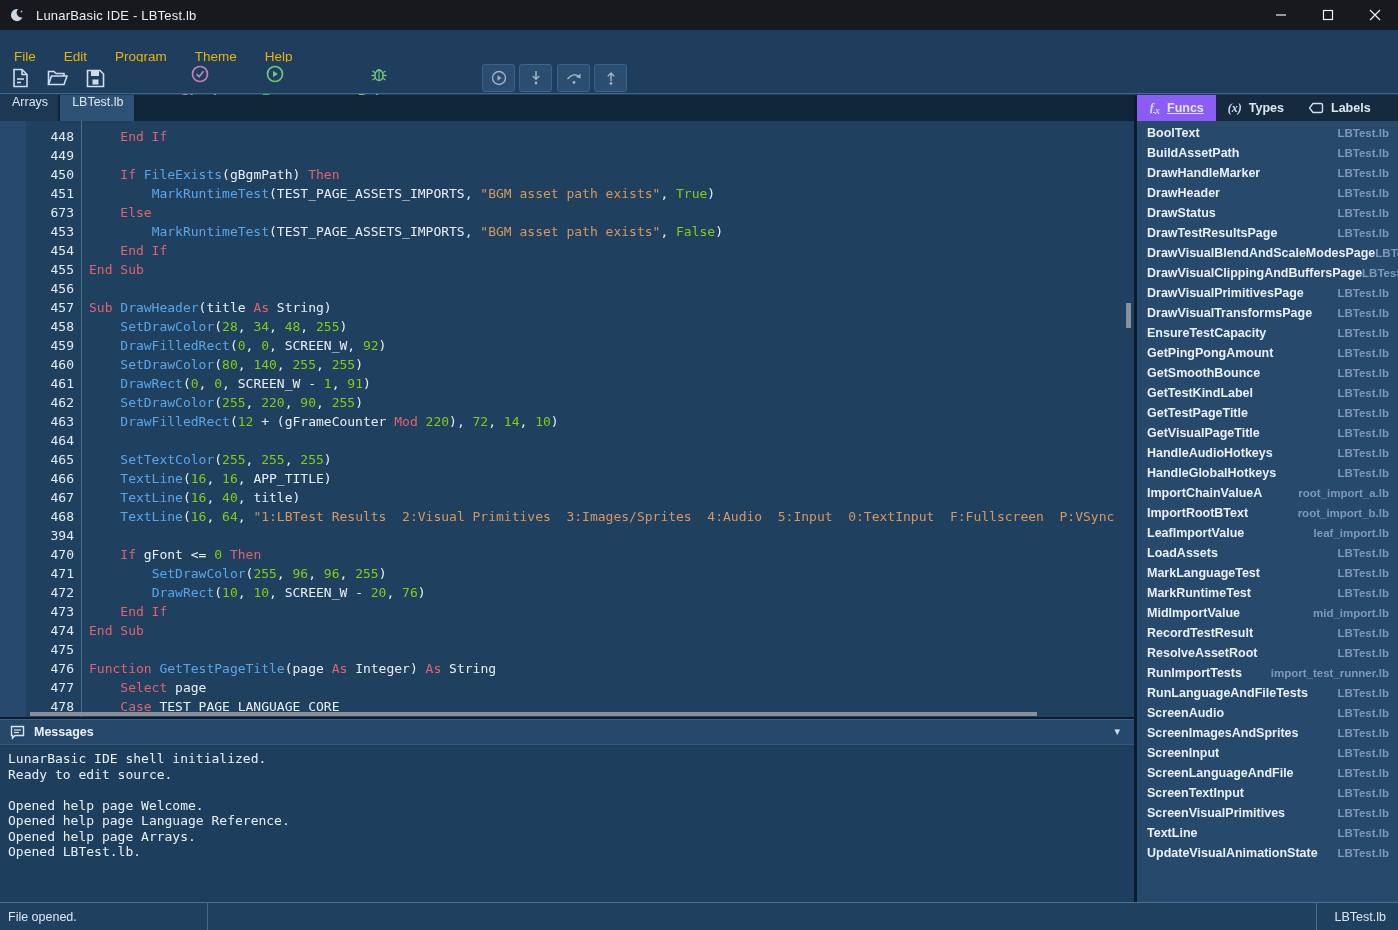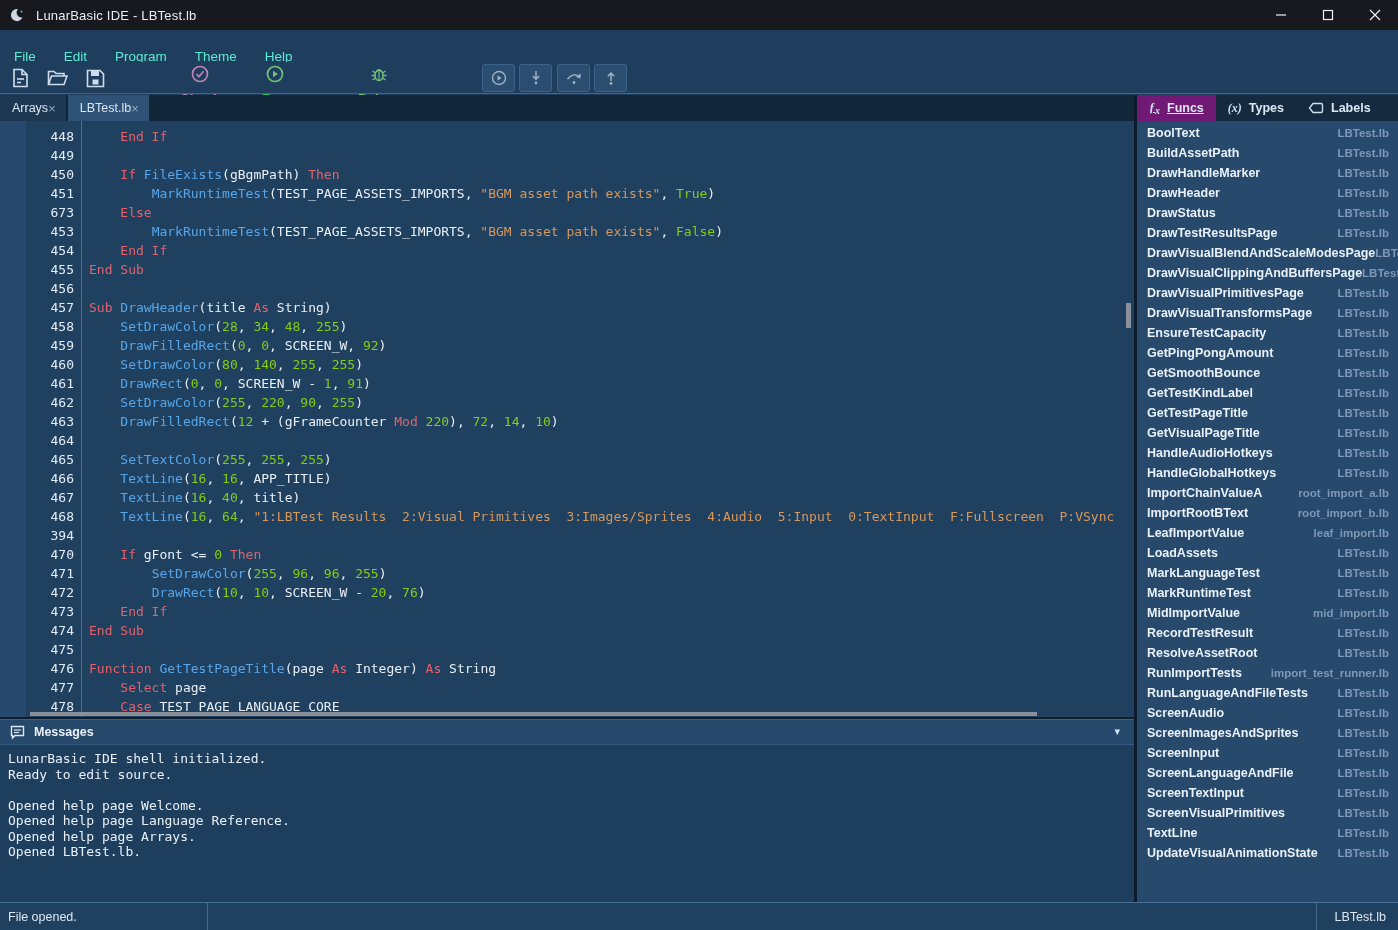--- a/index.html
+++ b/index.html
@@ -11,21 +11,21 @@
   .titlebar { position:absolute; left:0; top:0; width:100%; height:30px; background:#17191f;
     display:flex; align-items:center; color:#e9edf2; }
   .titlebar .logo { margin:0 10px 0 10px; display:flex; align-items:center; }
   .titlebar .title { font-size:13px; letter-spacing:.2px; }
   .win-controls { position:absolute; right:0; top:0; height:30px; display:flex; }
   .win-btn { width:47px; height:30px; display:flex; align-items:center; justify-content:center; cursor:default; }
 
   
   .menubar { position:absolute; left:0; top:30px; width:100%; height:32px; background:#1f3e5e;
     display:flex; align-items:center; padding-left:0; }
-  .menu-item { color:#5eead4; font-size:13.5px; padding:16px 14px; line-height:32px;margin-top:21px; }
+  .menu-item { color:#eab308; font-size:13.5px; padding:16px 14px; line-height:32px;margin-top:21px; }
   .menu-item:first-child { padding-left:14px; }
 
   
   .toolbar { position:absolute; left:0; top:62px; width:100%; height:32px; background:#1f3e5e;
     border-bottom:1px solid #3f668d; }
   .tool-icon-btn { position:absolute; top:3px; width:26px; height:26px; display:flex; align-items:center; justify-content:center; color:#cfdcec; }
   .tool-labeled { position:absolute; top:3px; height:26px; display:flex; align-items:center; gap:8px; font-size:13.5px; font-weight:600;flex-direction:column; }
   .tool-check { left:180px; color:#bd83b6; }
   .tool-run   { left:262px; color:#22c55e; }
   .tool-debug { left:358px; color:#72c378; }
@@ -34,22 +34,22 @@
   .stop-btn { position:absolute; top:2px; left:690px; width:55px; height:28px; background:#2b4e70; border:1px solid #3c6288;
     border-radius:3px; display:flex; align-items:center; justify-content:center; gap:6px; color:#9db2c7; font-size:13px;margin-top:44px; }
 
   
   .main { position:absolute; left:0; top:95px; width:1398px; height:807px; display:flex; }
   .left-col { width:1134px; height:100%; position:relative; }
   .right-panel { width:264px; height:100%; background:#26496c; border-left:3px solid #0d1c2d; position:relative; }
 
   
   .tabbar { position:absolute; left:0; top:0; width:100%; height:26px; background:#122639; display:flex; }
-  .tab { height:26px; display:flex; align-items:center; padding:0 10px 0 12px; background:#1d3852;
-    color:#dbe6f1; font-size:12.5px; margin-right:2px; }
+  .tab { height:26px; display:flex; align-items:center; padding:0 10px 0 12px; gap:10px; background:#1d3852;
+    color:#dbe6f1; font-size:12.5px; margin-right:2px;flex-direction:column; }
   .tab.active { background:#2e5176; }
   .tab-close { color:#94aac1; font-size:13px; line-height:1; }
 
   
   .editor { position:absolute; left:0; top:26px; width:1134px; height:596px; background:#20405f; overflow:hidden; }
   .gutter-strip { position:absolute; left:0; top:0; width:26px; height:100%; background:#27496d; }
   .gutter { position:absolute; left:26px; top:6px; width:54px; text-align:right; padding-right:6px;
     font-family:"DejaVu Sans Mono", monospace; font-size:13px; line-height:19px; color:#e3ecf5; }
   .gutter-border { position:absolute; left:81px; top:0; width:1px; height:100%; background:#49708f; }
   .code { position:absolute; left:89px; top:6px; right:10px; font-family:"DejaVu Sans Mono", monospace;
@@ -67,21 +67,21 @@
   .messages { position:absolute; left:0; top:622px; width:1134px; height:185px; background:#1e3e5e; border-top:2px solid #0e1c2c; }
   .messages-header { position:relative; height:26px; background:#26486b; border-top:1px solid #3c6289; border-bottom:1px solid #35597e;
     display:flex; align-items:center; padding-left:10px; gap:9px; color:#eaf1f8; }
   .messages-title { font-size:12.5px; font-weight:700; }
   .messages-dropdown { position:absolute; right:14px; top:5px; color:#cfe3f5; font-size:11px; }
   .messages-body { padding:6px 0 0 8px; font-family:"DejaVu Sans Mono", monospace; font-size:13px; line-height:15.5px; color:#e9f1f8; }
 
   
   .right-tabs { height:26px; background:#152a3f; display:flex; align-items:stretch; }
   .rtab { display:flex; align-items:center; gap:7px; padding:0 12px; color:#dce7f2; font-size:12.5px; font-weight:600; }
-  .rtab.active { background:#701a75;text-decoration:underline; }
+  .rtab.active { background:#8b5cf6;text-decoration:underline; }
   .rtab .rtab-ic { font-size:12px; color:#cfe0f0; font-style:italic; font-family:"Liberation Serif", serif; }
   .sym-list { position:absolute; left:0; top:26px; right:0; bottom:0; overflow:hidden; padding-top:2px; }
   .sym-row { height:20px; display:flex; align-items:center; justify-content:space-between; padding:0 9px 0 10px; }
   .sym-name { color:#eaf1f8; font-size:12.5px; font-weight:600; white-space:nowrap; }
   .sym-file { color:#7e99b8; font-size:11.5px; font-weight:700; white-space:nowrap; }
 
   
   .statusbar { position:absolute; left:0; top:902px; width:100%; height:28px; background:#204060; border-top:1px solid #4a7299;
     display:flex; align-items:center; color:#dde8f2; font-size:12.5px; }
   .status-left { width:208px; padding-left:8px; height:100%; display:flex; align-items:center; border-right:1px solid #44698f; }

